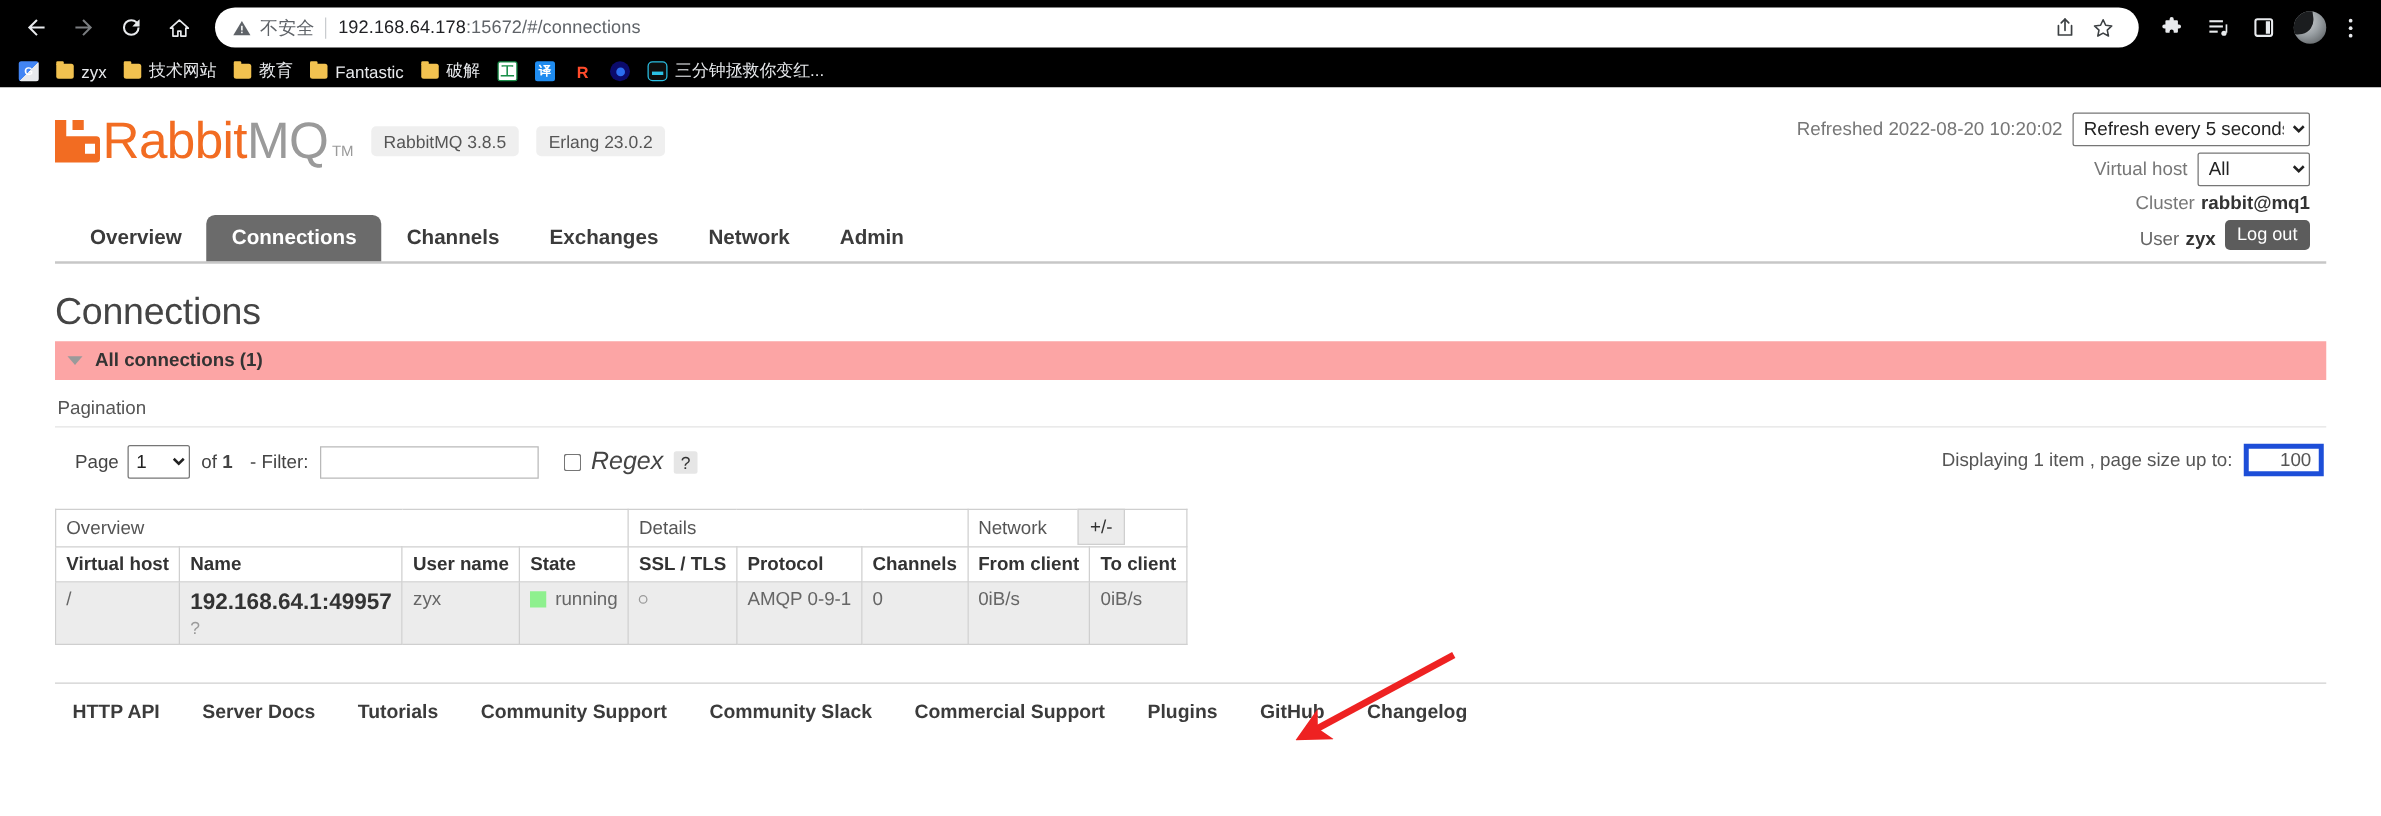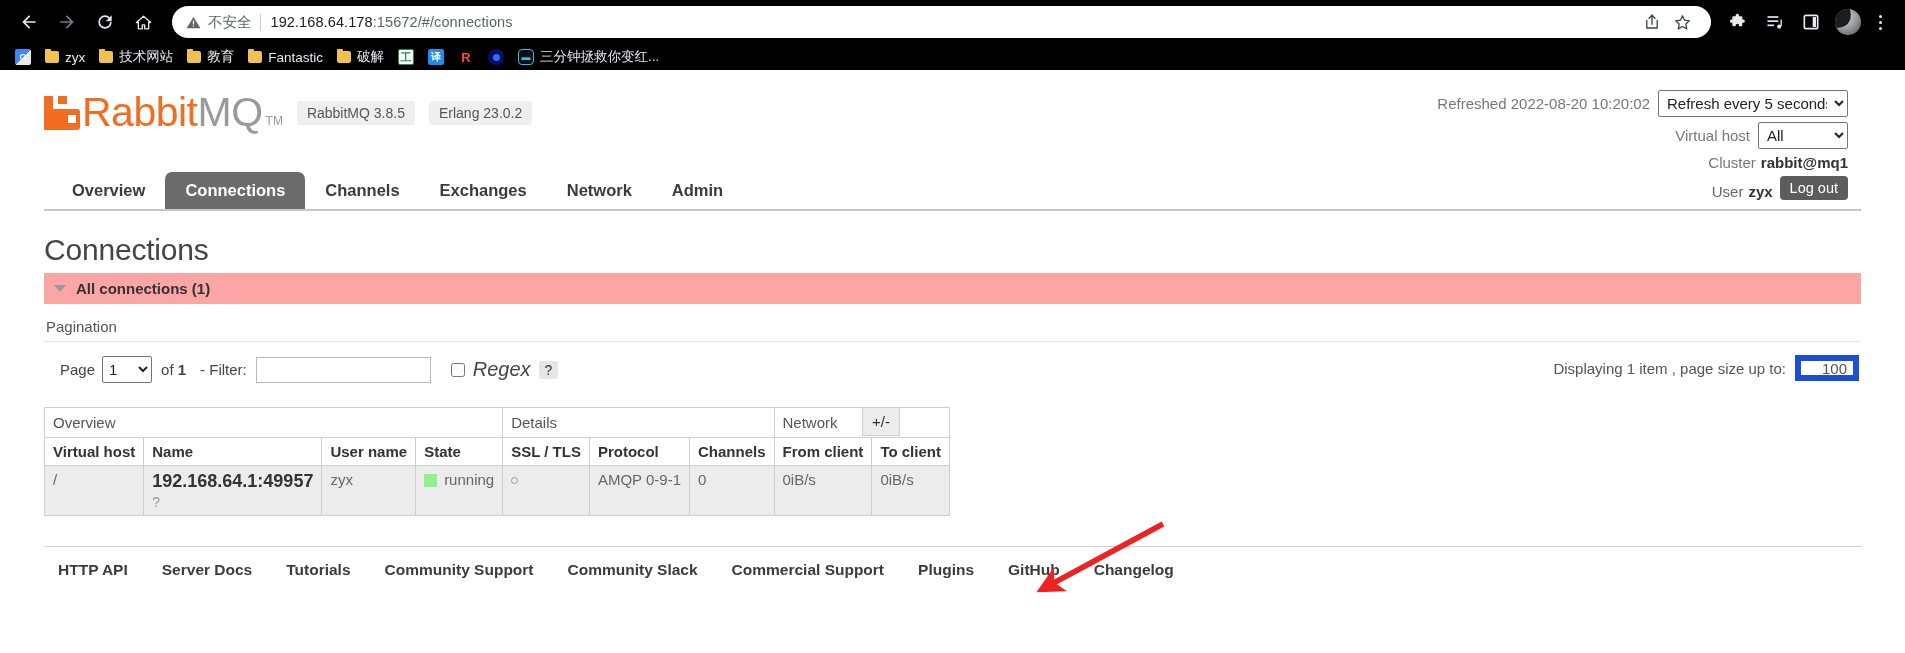--- a/index.html
+++ b/index.html
@@ -300,21 +300,21 @@
     position: absolute;
     right: 2px;
     top: 13px;
     display: flex;
     align-items: center;
     font-size: 15px;
     color: #555;
   }
   #pagesize-input {
     width: 64px; height: 26px;
-    border: 6px solid #1d4ed8;
+    border: 4px solid #1d4ed8;
     background: #fff;
     font-family: "Liberation Sans", sans-serif;
     font-size: 15px;
     text-align: right;
     padding: 2px 6px;
     margin-left: 9px;
     color: #555;
   }
 
   

